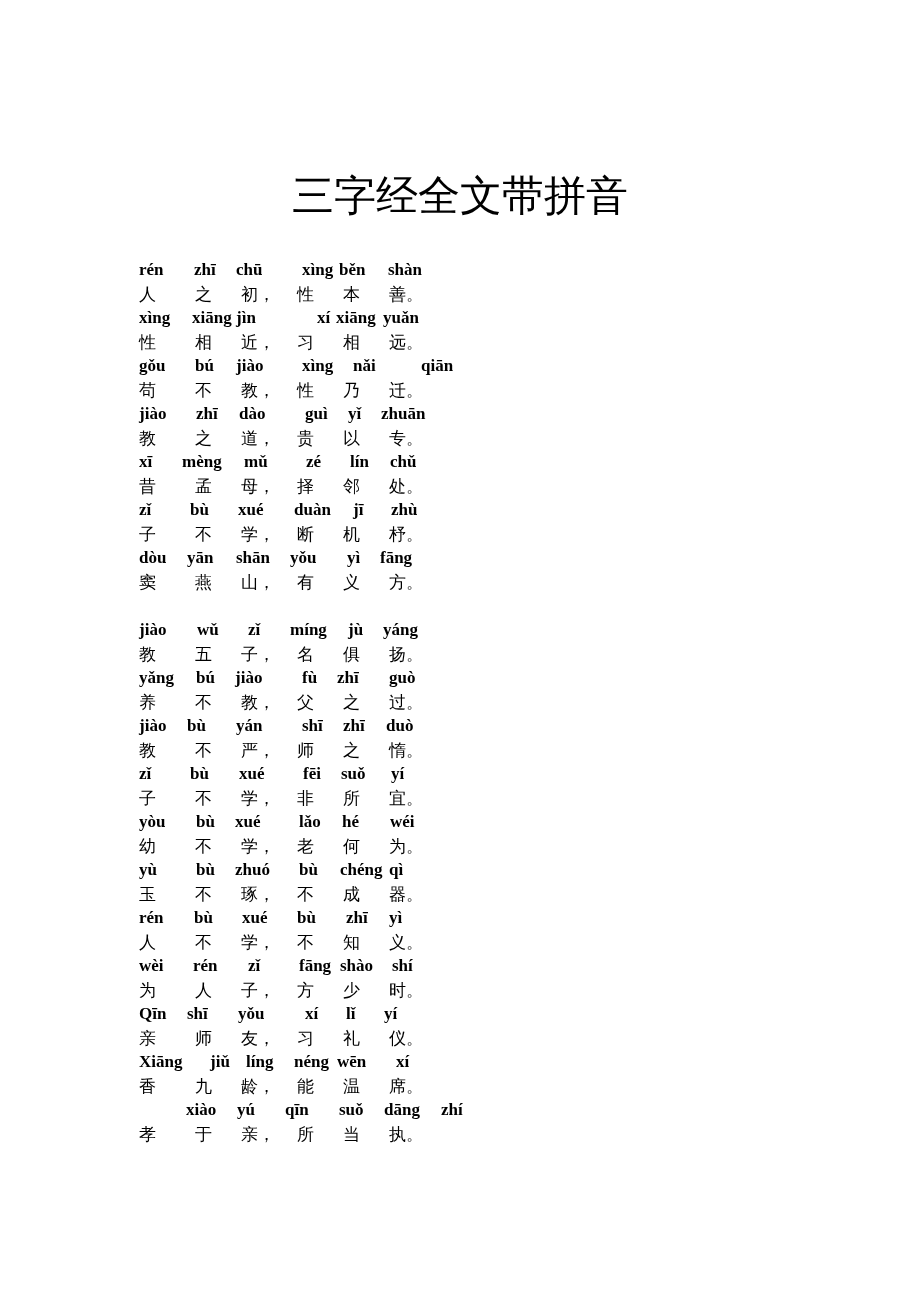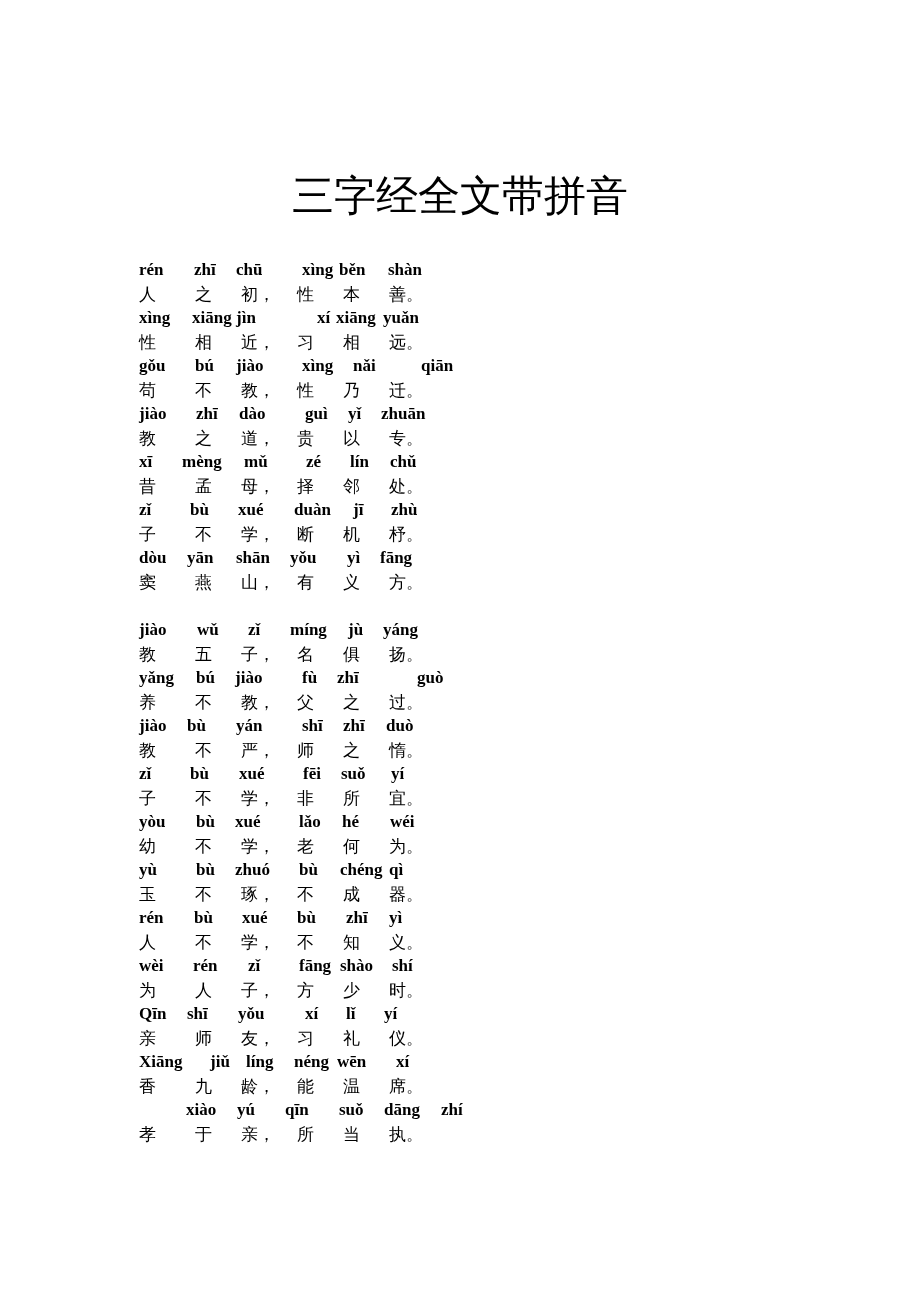--- a/index.html
+++ b/index.html
@@ -148,21 +148,21 @@
       <span class="tok" style="left: 297px;">名</span>
       <span class="tok" style="left: 343px;">俱</span>
       <span class="tok" style="left: 389px;">扬。</span>
     </div>
     <div class="row py" style="top: 666px;">
       <span class="tok" style="left: 139px;">yǎng</span>
       <span class="tok" style="left: 196px;">bú</span>
       <span class="tok" style="left: 235px;">jiào</span>
       <span class="tok" style="left: 302px;">fù</span>
       <span class="tok" style="left: 337px;">zhī</span>
-      <span class="tok" style="left: 389px; margin-left: 28px;">guò</span>
+      <span class="tok" style="left: 389px;">guò</span>
     </div>
     <div class="row hz" style="top: 690px;">
       <span class="tok" style="left: 139px;">养</span>
       <span class="tok" style="left: 195px;">不</span>
       <span class="tok" style="left: 241px;">教，</span>
       <span class="tok" style="left: 297px;">父</span>
       <span class="tok" style="left: 343px;">之</span>
       <span class="tok" style="left: 389px;">过。</span>
     </div>
     <div class="row py" style="top: 714px;">

